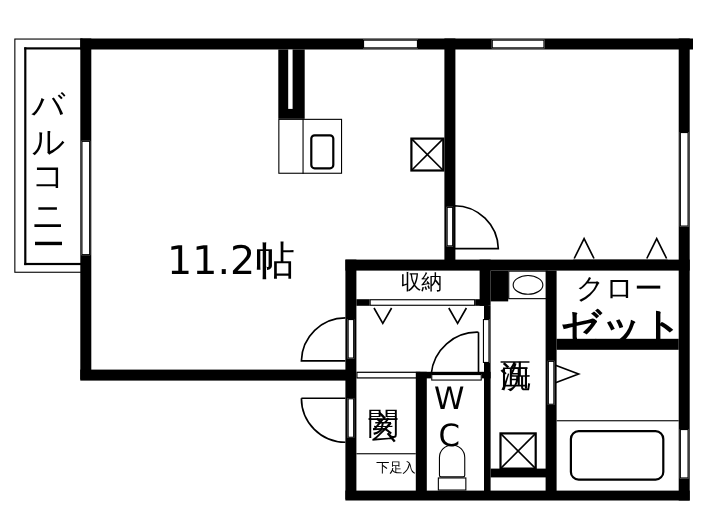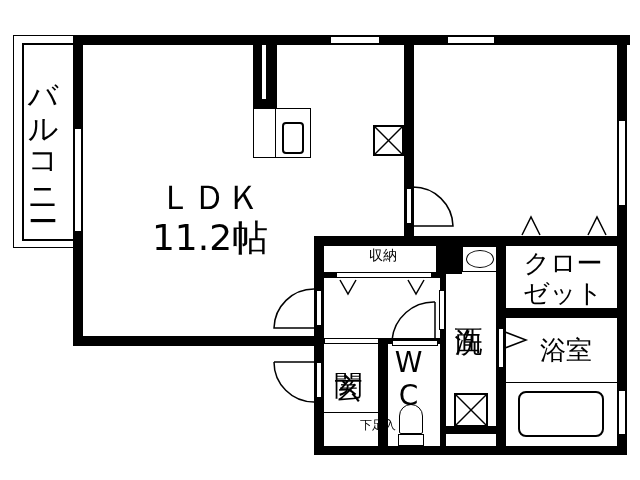--- a/index.html
+++ b/index.html
@@ -39,21 +39,20 @@
   <svg style="left:412px;top:186px;" width="44" height="42">
       <path d="M1 40 L1 1 A40 40 0 0 1 41 40 Z" fill="none" stroke="#000" stroke-width="1.5"></path>
     </svg>
 
   <svg style="left:373px;top:125px;" width="31" height="31">
       <rect x="1" y="1" width="29" height="29" fill="none" stroke="#000" stroke-width="2"></rect>
       <line x1="1" y1="1" x2="30" y2="30" stroke="#000" stroke-width="1.5"></line>
       <line x1="30" y1="1" x2="1" y2="30" stroke="#000" stroke-width="1.5"></line>
     </svg>
 
-  <div class="lbl" style="left:135px;top:180px;width:150px;font-size:34px;">ＬＤＫ</div>
   <div class="lbl" style="left:135px;top:220px;width:150px;font-size:36px;">11.2帖</div>
 
   <div class="wall" style="left:617px;top:35px;width:10px;height:420px;"></div>
   <div class="win" style="left:618px;top:120px;width:8px;height:86px;"></div>
 
 
   <div class="win" style="left:521px;top:236px;width:86px;height:7px;"></div>
   <svg style="left:520px;top:215px;" width="90" height="22">
       <path d="M2 20 L11 2 L20 20" fill="none" stroke="#000" stroke-width="1.5"></path>
       <path d="M68 20 L77 2 L86 20" fill="none" stroke="#000" stroke-width="1.5"></path>
@@ -67,21 +66,21 @@
   <div class="win" style="left:316px;top:362px;width:6px;height:36px;"></div>
   <svg style="left:272px;top:288px;" width="44" height="42">
       <path d="M42 1 A40 40 0 0 0 2 40 L42 40" fill="none" stroke="#000" stroke-width="1.5"></path>
     </svg>
   <svg style="left:272px;top:360px;" width="44" height="44">
       <path d="M2 2 L42 2 M2 2 A40 40 0 0 0 42 42" fill="none" stroke="#000" stroke-width="1.5"></path>
     </svg>
 
   <div class="wall" style="left:324px;top:272px;width:120px;height:6px;"></div>
   <div class="win" style="left:336px;top:272px;width:96px;height:6px;"></div>
-  <div class="lbl" style="left:340px;top:248px;width:86px;font-size:14px;">収納</div>
+  <div class="lbl" style="left:340px;top:248px;width:86px;font-size:19px;">収納</div>
   <svg style="left:338px;top:278px;" width="90" height="18">
       <path d="M2 2 L10 16 L18 2" fill="none" stroke="#000" stroke-width="1.5"></path>
       <path d="M70 2 L78 16 L86 2" fill="none" stroke="#000" stroke-width="1.5"></path>
     </svg>
 
   <div class="wall" style="left:436px;top:236px;width:10px;height:42px;"></div>
   <div class="wall" style="left:440px;top:278px;width:6px;height:176px;"></div>
   <div class="win" style="left:439px;top:290px;width:6px;height:40px;"></div>
 
   <div class="wall" style="left:446px;top:246px;width:16px;height:28px;"></div>
@@ -91,21 +90,21 @@
   <div class="wall" style="left:324px;top:338px;width:122px;height:6px;"></div>
   <div class="win" style="left:324px;top:338px;width:58px;height:6px;"></div>
   <div class="wall" style="left:378px;top:338px;width:10px;height:116px;"></div>
   <div class="win" style="left:392px;top:340px;width:46px;height:6px;"></div>
   <svg style="left:390px;top:300px;" width="48" height="42">
       <path d="M45 2 L45 40 L2 40 A42 42 0 0 1 45 2" fill="none" stroke="#000" stroke-width="1.5"></path>
     </svg>
 
   <div class="lbl vert" style="left:334px;top:350px;font-size:28px;">玄関</div>
   <div class="abs" style="left:324px;top:412px;width:54px;height:1px;background:#000;"></div>
-  <div class="lbl" style="left:344px;top:419px;width:52px;font-size:12px;text-align:right;">下足入</div>
+  <div class="lbl" style="left:334px;top:419px;width:52px;font-size:12px;">下足入</div>
 
   <div class="lbl vert" style="left:394px;top:346px;font-size:28px;">WC</div>
   <div class="abs" style="left:399px;top:404px;width:24px;height:30px;border:1.5px solid #000;border-radius:12px 12px 2px 2px;"></div>
   <div class="abs" style="left:398px;top:434px;width:26px;height:12px;border:1.5px solid #000;"></div>
 
   <div class="lbl vert" style="left:454px;top:306px;font-size:28px;">洗面</div>
   <svg style="left:454px;top:393px;" width="34" height="34">
       <rect x="1" y="1" width="32" height="32" fill="none" stroke="#000" stroke-width="2"></rect>
       <line x1="1" y1="1" x2="33" y2="33" stroke="#000" stroke-width="1.5"></line>
       <line x1="33" y1="1" x2="1" y2="33" stroke="#000" stroke-width="1.5"></line>
@@ -114,19 +113,18 @@
 
   <div class="wall" style="left:496px;top:246px;width:10px;height:208px;"></div>
   <div class="win" style="left:498px;top:328px;width:6px;height:40px;"></div>
   <svg style="left:504px;top:330px;" width="24" height="22">
       <path d="M1 2 L22 10 L1 18" fill="none" stroke="#000" stroke-width="1.5"></path>
     </svg>
 
   <div class="wall" style="left:506px;top:308px;width:111px;height:10px;"></div>
 
   <div class="lbl" style="left:510px;top:250px;width:106px;font-size:26px;">クロー</div>
-  <div class="lbl" style="left:510px;top:280px;width:106px;font-size:26px;">ゼット</div>
+  <div class="lbl" style="left:510px;top:280px;width:106px;font-size:36px;font-weight:bold;">ゼット</div>
 
-  <div class="lbl" style="left:526px;top:337px;width:80px;font-size:26px;">浴室</div>
   <div class="abs" style="left:506px;top:382px;width:111px;height:1px;background:#000;"></div>
   <div class="abs" style="left:518px;top:391px;width:86px;height:46px;border:2px solid #000;border-radius:8px;"></div>
   <div class="win" style="left:618px;top:390px;width:8px;height:45px;"></div>
 </div>
 
 </body></html>

